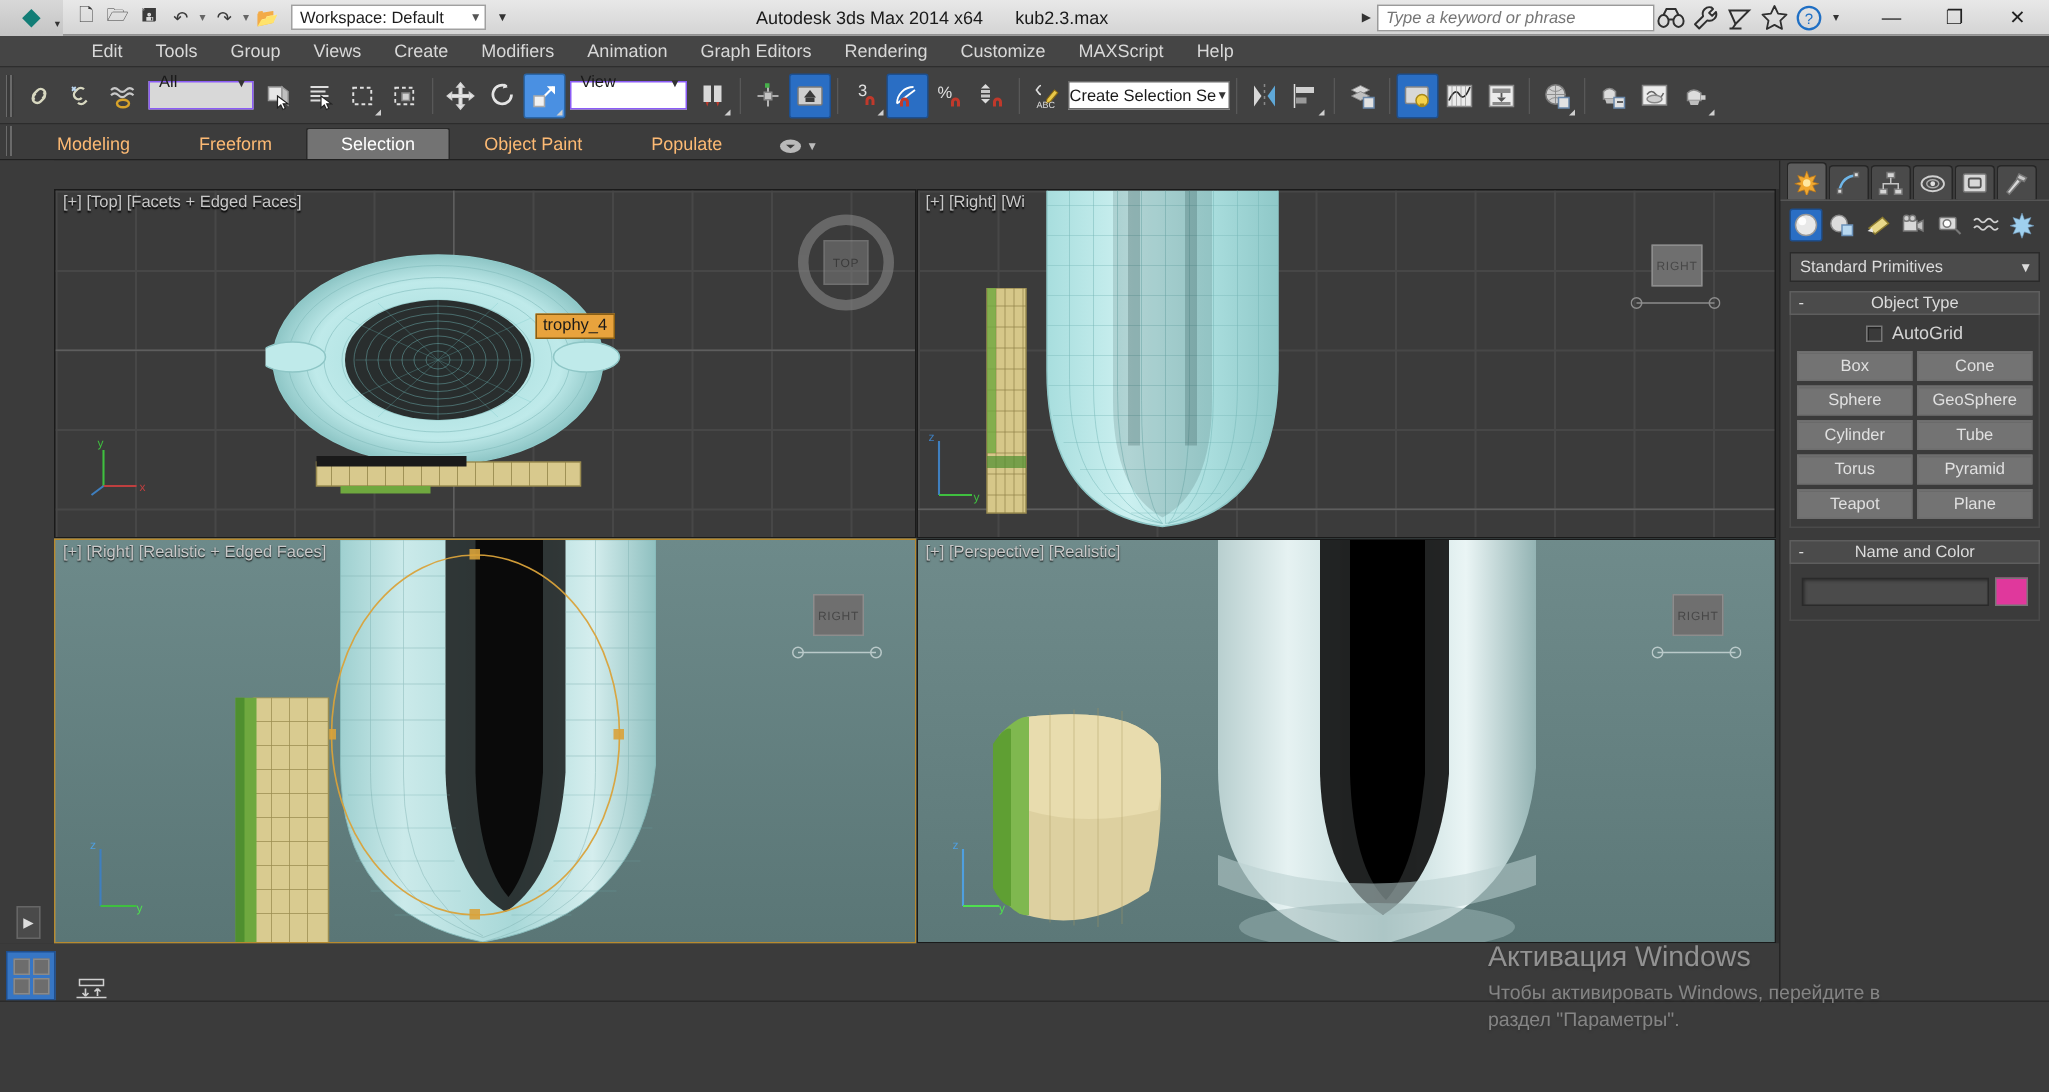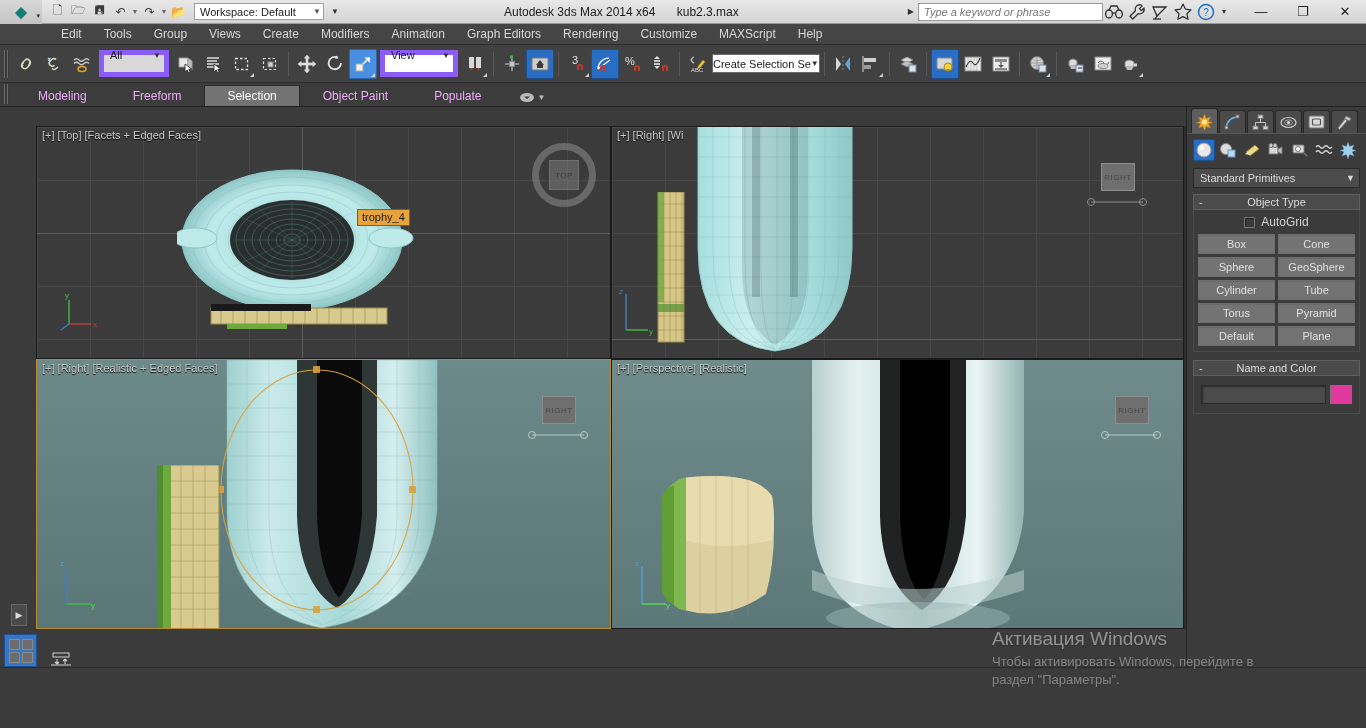--- a/index.html
+++ b/index.html
@@ -88,21 +88,21 @@
   }
   .tbtn.on { background:#2a6ec4; border-color:#1d4f8f; }
   .tbtn.onlight { background:#4a90e2; border-color:#2a66a8; }
   .tbtn .corner {
     position:absolute; right:1px; bottom:1px; width:0;height:0;
     border-left:4px solid transparent; border-bottom:4px solid #cfcfcf;
   }
   .tbsep { width:1px; height:24px; background:#2c2c2c; margin:0 4px;
     border-right:1px solid #585858; }
   .tbcombo {
-    height:19px; background:#d8d8d8; border:5px solid #8b5cf6;
+    height:19px; background:#d8d8d8; border:1px solid #8b5cf6;
     display:flex; align-items:center; justify-content:space-between;
     padding:0 3px 17px 6px; font-size:11px; color:#1a1a1a; margin:0 3px;
   }
   .tbcombo .cv { font-size:8px; color:#333; }
   .tbcombo.dark { background:#fff; }
   .selset {
     width:108px; height:19px; background:#fff; border:1px solid #6a6a6a;
     display:flex; align-items:center; justify-content:space-between;
     padding:0 2px 0 0; font-size:11px; color:#1a1a1a;
     white-space:nowrap; overflow:hidden;
@@ -111,21 +111,21 @@
 
   
   .ribbon {
     position:absolute; left:0; top:83px; width:1366px; height:24px;
     background:#3c3c3c; display:flex; align-items:flex-end;
     border-bottom:1px solid #202020; padding-left:4px;
   }
   .rb-grip { width:5px;height:20px;margin:0 6px 2px 0;
     background:repeating-linear-gradient(90deg,#6a6a6a 0 1px,#3a3a3a 1px 3px); }
   .rtab {
-    height:21px; line-height:21px; padding:0 22px; font-size:12px; color:#f0abfc;
+    height:21px; line-height:21px; padding:0 22px; font-size:12px; color:#fdba74;
     border:1px solid transparent; border-bottom:none;
   }
   .rtab.active {
     background:#737373; color:#fff; border-color:#2a2a2a;
     border-top-left-radius:2px; border-top-right-radius:2px;
   }
   .rbmore { display:flex; align-items:center; gap:3px; padding:0 10px 3px 14px; }
 
   
   .vpwrap { position:absolute; left:0; top:107px; width:1186px; height:522px; background:#2e2e2e; }
@@ -974,21 +974,21 @@
         </div>
         <div class="otgrid">
           <div class="obtn">Box</div>
           <div class="obtn">Cone</div>
           <div class="obtn">Sphere</div>
           <div class="obtn">GeoSphere</div>
           <div class="obtn">Cylinder</div>
           <div class="obtn">Tube</div>
           <div class="obtn">Torus</div>
           <div class="obtn">Pyramid</div>
-          <div class="obtn">Default</div>
+          <div class="obtn">Teapot</div>
           <div class="obtn">Plane</div>
         </div>
       </div>
     </div>
 
     <div class="rollout" style="margin-top:8px">
       <div class="roll-head">
         <span class="minus">-</span>
         <span>Name and Color</span>
       </div>

